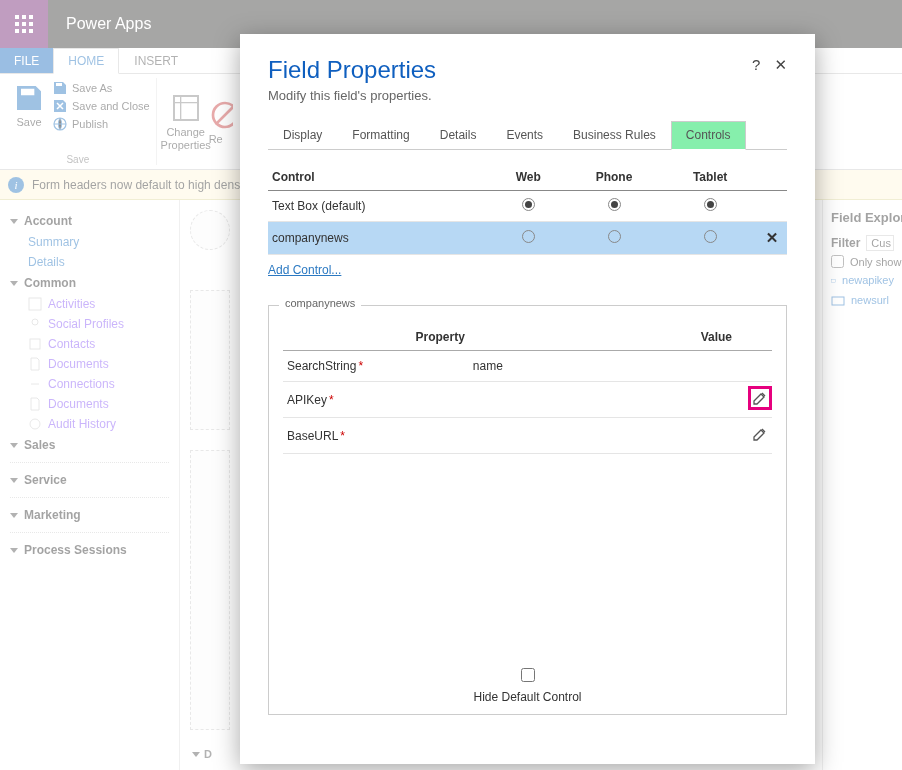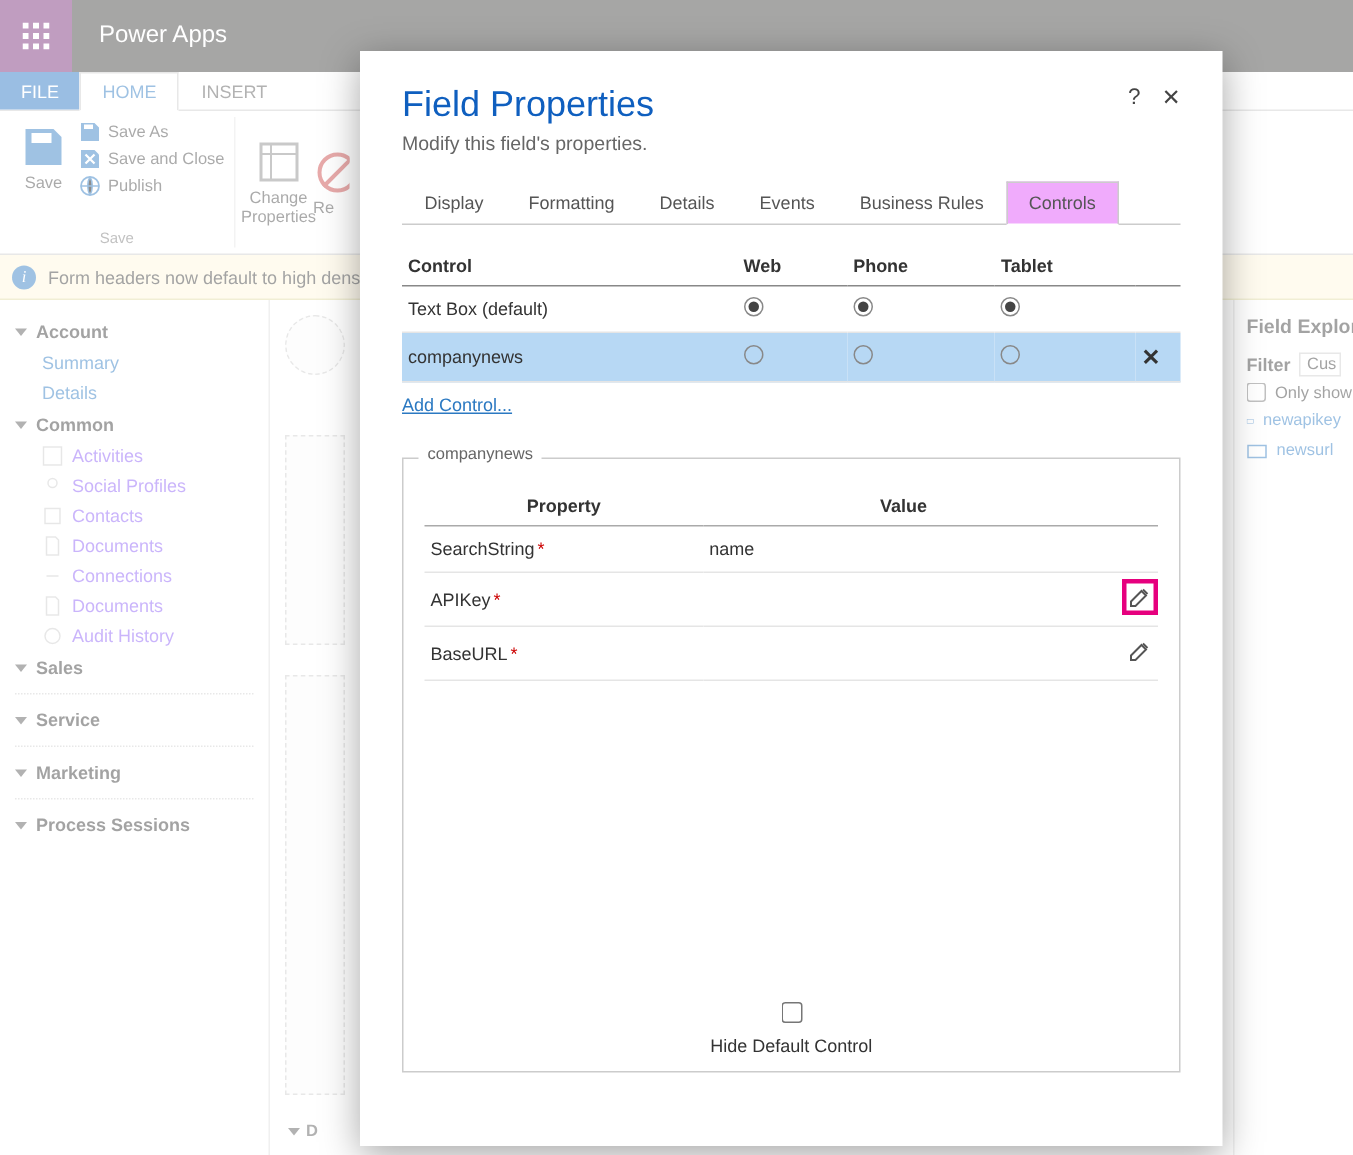--- a/index.html
+++ b/index.html
@@ -58,39 +58,39 @@
 
 .modal-wrap { position: absolute; left: 240px; top: 34px; width: 575px; height: 730px; background: #fff; box-shadow: 0 6px 24px rgba(0,0,0,0.35); display: flex; flex-direction: column; }
 .modal-head { padding: 22px 28px 10px; display: flex; align-items: flex-start; }
 .modal-head h2 { color: #0f5fbf; font-size: 24px; font-weight: 400; }
 .modal-head .sub { color: #666; font-size: 13px; margin-top: 4px; }
 .modal-head-actions { margin-left: auto; display: flex; gap: 14px; }
 .modal-head-actions span { cursor: pointer; color: #444; font-size: 15px; }
 
 .modal-tabs { display: flex; border-bottom: 1px solid #ccc; margin: 8px 28px 0; }
 .modal-tab { padding: 6px 14px; font-size: 12px; color: #555; border: 1px solid transparent; cursor: pointer; }
-.modal-tab.active { border: 1px solid #ccc; border-bottom: 1px solid #fff; margin-bottom: -1px; background: #f0abfc; }
+.modal-tab.active { border: 1px solid #ccc; border-bottom: 1px solid #fff; margin-bottom: -1px; background: #86efac; }
 
 .modal-body { padding: 14px 28px; flex: 1; overflow: auto; }
 
 .ctrl-table { width: 100%; font-size: 12px; border-collapse: collapse; }
 .ctrl-table th { text-align: left; font-weight: 600; padding: 6px 4px; border-bottom: 1px solid #888; }
 .ctrl-table td { padding: 7px 4px; border-bottom: 1px solid #e5e5e5; }
 .ctrl-table tr.sel td { background: #b7d8f4; }
-.ctrl-table .rad { }
+.ctrl-table .rad { text-align: center; }
 .radio-dot { width: 13px; height: 13px; border: 1px solid #888; border-radius: 50%; display: inline-block; position: relative; }
 .radio-dot.on::after { content: ""; position: absolute; inset: 2px; background: #444; border-radius: 50%; }
 .xbtn { font-weight: 700; font-size: 15px; cursor: pointer; }
 
 .add-ctrl { color: #2b79c2; text-decoration: underline; font-size: 12px; cursor: pointer; display: inline-block; margin-top: 8px; }
 
 .prop-box { border: 1px solid #ccc; margin-top: 28px; padding: 14px 14px 10px; position: relative; }
 .prop-box .legend { position: absolute; top: -9px; left: 10px; background: #fff; padding: 0 6px; font-size: 11px; color: #666; }
 .prop-table { width: 100%; font-size: 12px; border-collapse: collapse; margin-top: 4px; }
-.prop-table th { text-align: center; font-weight: 600; padding: 6px 4px; border-bottom: 1px solid #aaa; }
+.prop-table th { text-align: right; font-weight: 600; padding: 6px 4px; border-bottom: 1px solid #aaa; }
 .prop-table td { padding: 8px 4px; border-bottom: 1px solid #e5e5e5; vertical-align: middle; }
 .req { color: #c00; margin-left: 2px; }
 .pencil { width: 16px; height: 16px; cursor: pointer; display: inline-block; }
 .pencil-hl { outline: 3px solid #e6007e; outline-offset: 1px; }
 
 .hide-default { display: flex; align-items: center; gap: 8px; margin-top: 14px; font-size: 12px; flex-direction: column; }
 .hide-default input { width: 14px; height: 14px; }
 
 .modal-foot { padding: 12px 28px 18px; display: flex; justify-content: flex-end; gap: 10px; }
 .btn { min-width: 78px; padding: 5px 18px; font-size: 13px; border: 1px solid #2b79c2; background: #fff; color: #2b79c2; cursor: pointer; text-align: center; }

